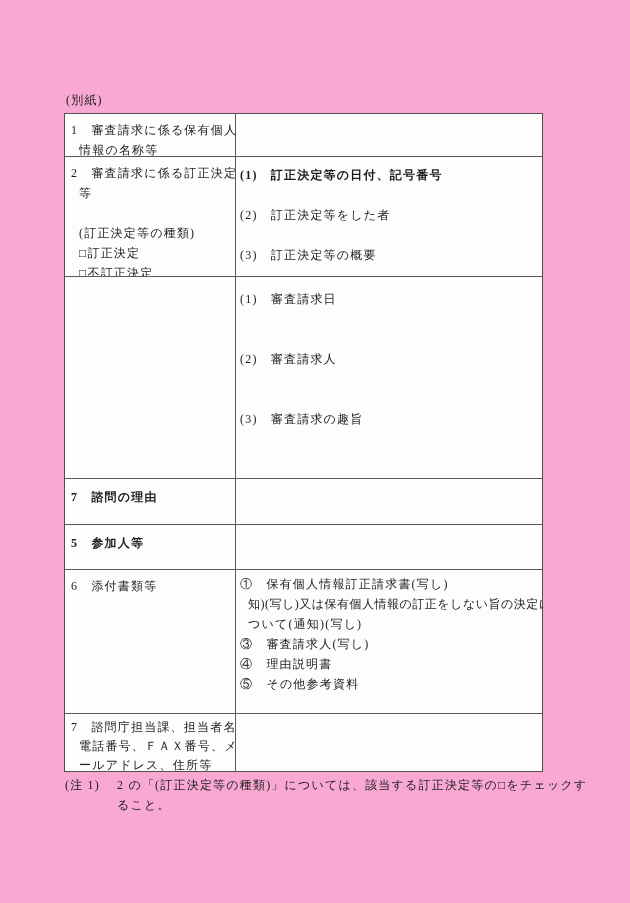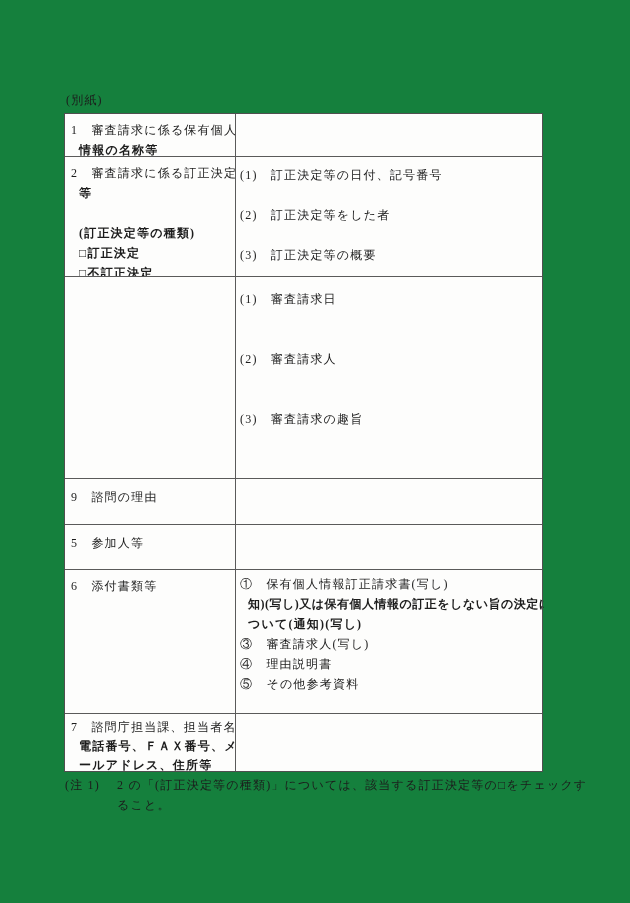--- a/index.html
+++ b/index.html
@@ -1,20 +1,20 @@
 <!DOCTYPE html>
 <html><head>
 <meta charset="utf-8">
 <style>
   * { margin:0; padding:0; box-sizing:border-box; }
   html,body { background:#ffffff; }
   .page {
     position:relative;
     width:630px; height:903px;
-    background:#15803d;
+    background:#f9a8d4;
     font-family:"Liberation Serif","DejaVu Serif",serif;
     color:#1c1c1c;
     font-size:12px;
     letter-spacing:1.2px;
     overflow:hidden;
   }
   .hdr { position:absolute; left:66px; top:90px; line-height:20px; white-space:nowrap; }
 
   
   .tbl {
@@ -24,22 +24,22 @@
     background:#fdfdfc;
   }
   .hline { position:absolute; left:0; width:100%; height:1px; background:#5a5a5a; }
   .vline { position:absolute; top:0; width:1px; height:100%; background:#5a5a5a; left:170px; }
 
   .cell { position:absolute; overflow:hidden; }
   .cl { left:0; width:170px; padding-left:6px; padding-right:3px; }
   .cr { left:171px; width:308px; padding-left:4px; padding-right:3px; }
 
   .ln { line-height:20px; white-space:nowrap; }
-  .ind { padding-left:8px;font-weight:bold; }         
-  .mt4 { margin-top:4px; } .mt6 { margin-top:6px; } .mt8 { margin-top:8px; }
+  .ind { padding-left:8px; }         
+  .mt4 { margin-top:4px; } .mt6 { margin-top:6px; } .mt8 { margin-top:8px;font-weight:bold; }
   .mt12 { margin-top:12px; } .mt20 { margin-top:20px; }
   .mt40 { margin-top:40px; }
   .tight { letter-spacing:0.5px; }   
   .sl { line-height:19px; }
   .row2 { top:43px;  height:119px; }
   .row3 { top:163px; height:201px; }
   .row4 { top:365px; height:45px;  }
   .row5 { top:411px; height:44px;  }
   .row6 { top:456px; height:143px; }
   .row7 { top:600px; height:59px;  }
@@ -85,21 +85,21 @@
       <div class="ln mt20">(3)　訂正決定等の概要</div>
     </div>
 
     <div class="cell cr row3">
       <div class="ln mt12">(1)　審査請求日</div>
       <div class="ln mt40">(2)　審査請求人</div>
       <div class="ln mt40">(3)　審査請求の趣旨</div>
     </div>
 
     <div class="cell cl row4">
-      <div class="ln mt8">9　諮問の理由</div>
+      <div class="ln mt8">7　諮問の理由</div>
     </div>
     <div class="cell cr row4"></div>
 
     <div class="cell cl row5">
       <div class="ln mt8">5　参加人等</div>
     </div>
     <div class="cell cr row5"></div>
 
     <div class="cell cl row6">
       <div class="ln mt6">6　添付書類等</div>

